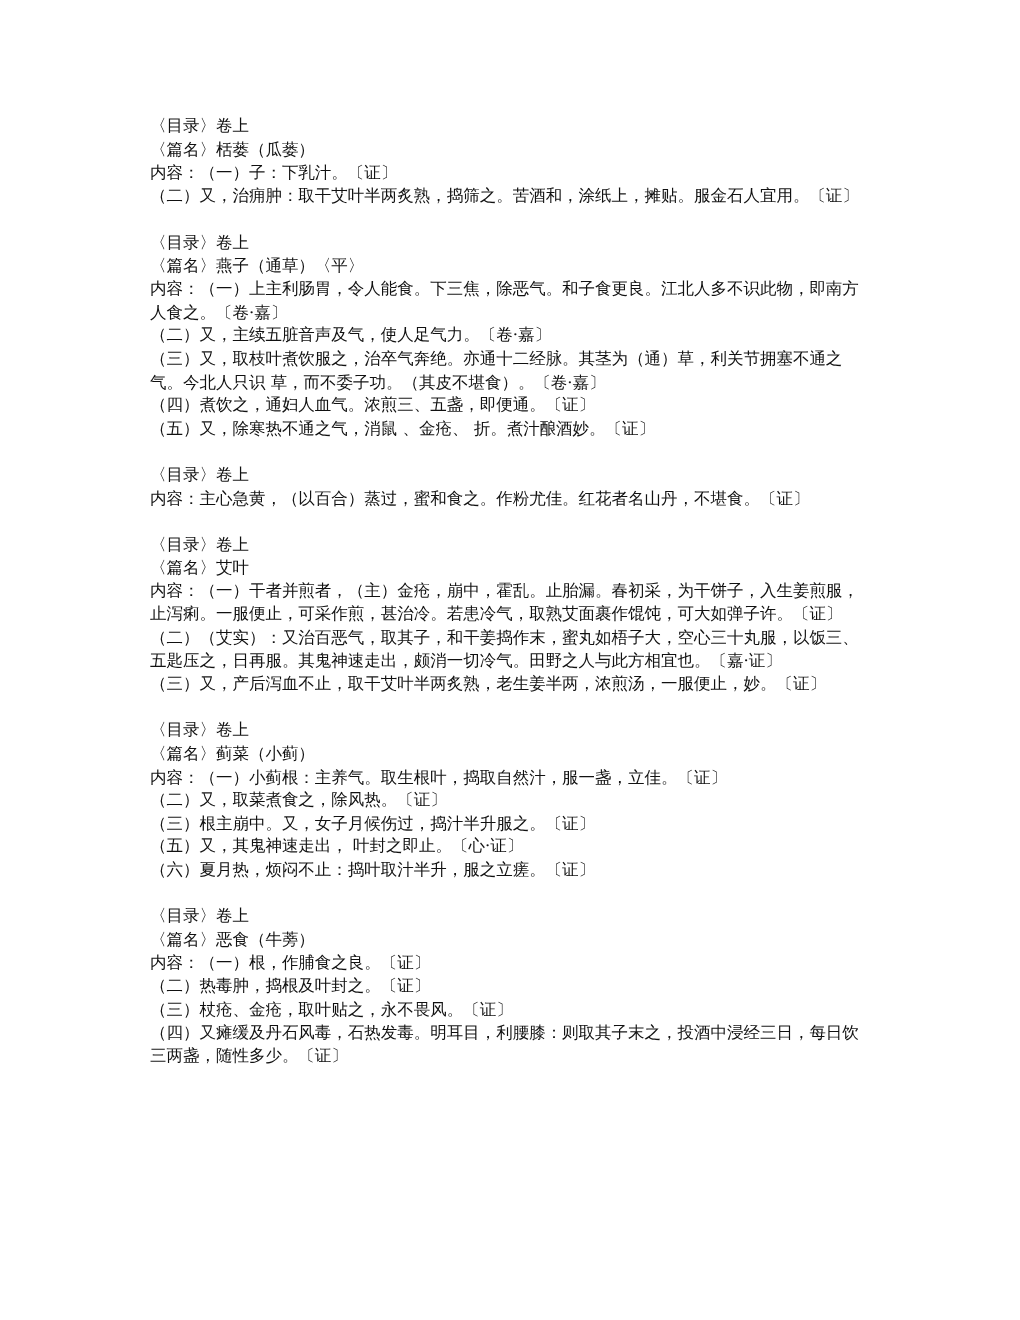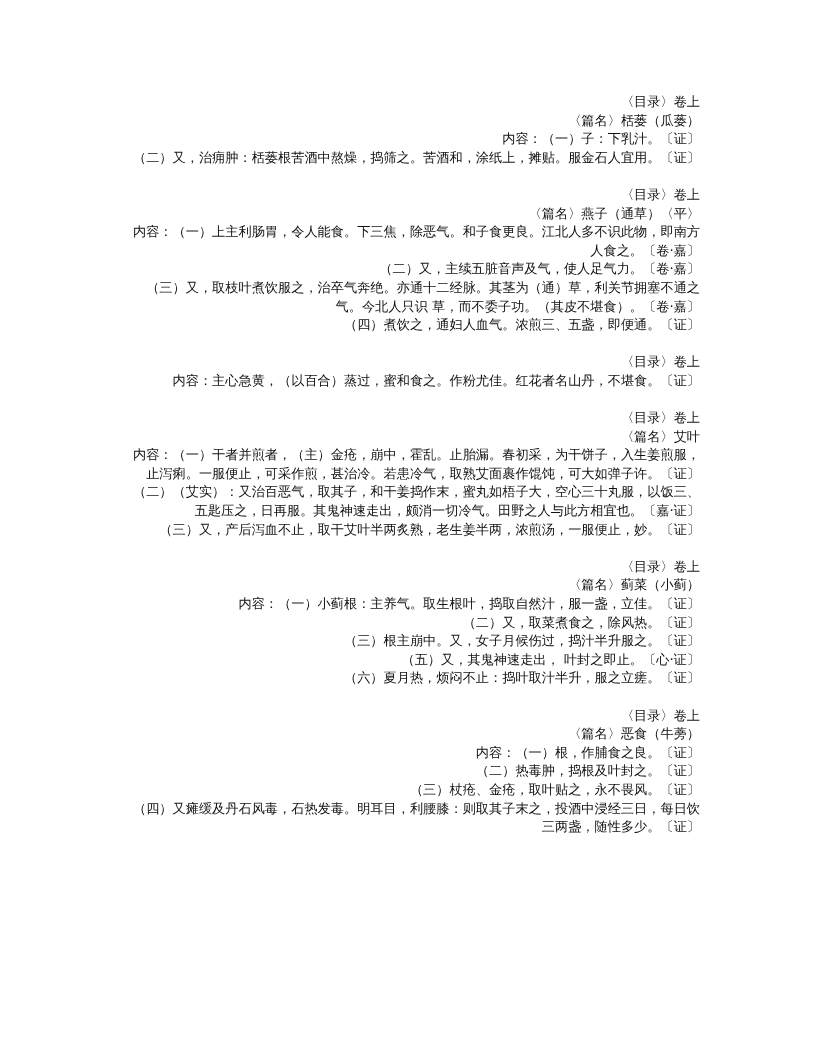--- a/index.html
+++ b/index.html
@@ -23,42 +23,42 @@
       font-size: 13.2px;
       line-height: 18.6px;
     }
     .entry {
       margin-bottom: 18.6px;
     }
     .line {
       display: block;
       white-space: normal;
       word-break: break-all;
-      text-align: right;
     }
   </style>
 </head>
 <body>
 
 <div class="page">
 
   <div class="entry">
     <span class="line">〈目录〉卷上</span>
     <span class="line">〈篇名〉栝蒌（瓜蒌）</span>
     <span class="line">内容：（一）子：下乳汁。〔证〕</span>
-    <span class="line">（二）又，治痈肿：栝蒌根苦酒中熬燥，捣筛之。苦酒和，涂纸上，摊贴。服金石人宜用。〔证〕</span>
+    <span class="line">（二）又，治痈肿：取干艾叶半两炙熟，捣筛之。苦酒和，涂纸上，摊贴。服金石人宜用。〔证〕</span>
   </div>
 
   <div class="entry">
     <span class="line">〈目录〉卷上</span>
     <span class="line">〈篇名〉燕子（通草）〈平〉</span>
     <span class="line">内容：（一）上主利肠胃，令人能食。下三焦，除恶气。和子食更良。江北人多不识此物，即南方人食之。〔卷·嘉〕</span>
     <span class="line">（二）又，主续五脏音声及气，使人足气力。〔卷·嘉〕</span>
     <span class="line">（三）又，取枝叶煮饮服之，治卒气奔绝。亦通十二经脉。其茎为（通）草，利关节拥塞不通之气。今北人只识 草，而不委子功。（其皮不堪食）。〔卷·嘉〕</span>
     <span class="line">（四）煮饮之，通妇人血气。浓煎三、五盏，即便通。〔证〕</span>
+    <span class="line">（五）又，除寒热不通之气，消鼠 、金疮、 折。煮汁酿酒妙。〔证〕</span>
   </div>
 
   <div class="entry">
     <span class="line">〈目录〉卷上</span>
     <span class="line">内容：主心急黄，（以百合）蒸过，蜜和食之。作粉尤佳。红花者名山丹，不堪食。〔证〕</span>
   </div>
 
   <div class="entry">
     <span class="line">〈目录〉卷上</span>
     <span class="line">〈篇名〉艾叶</span>

